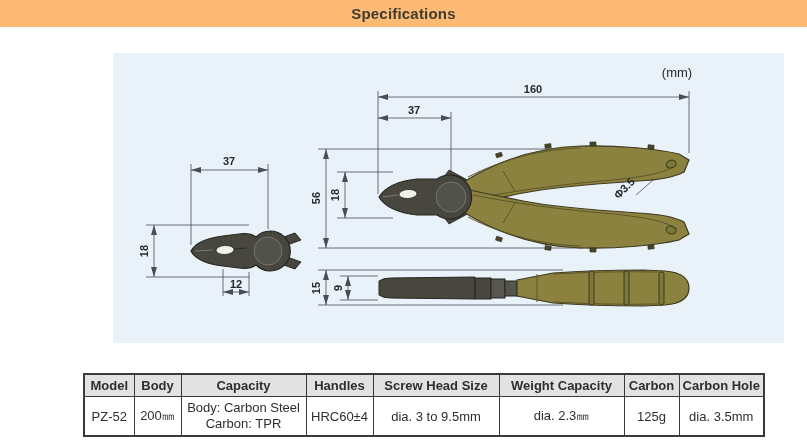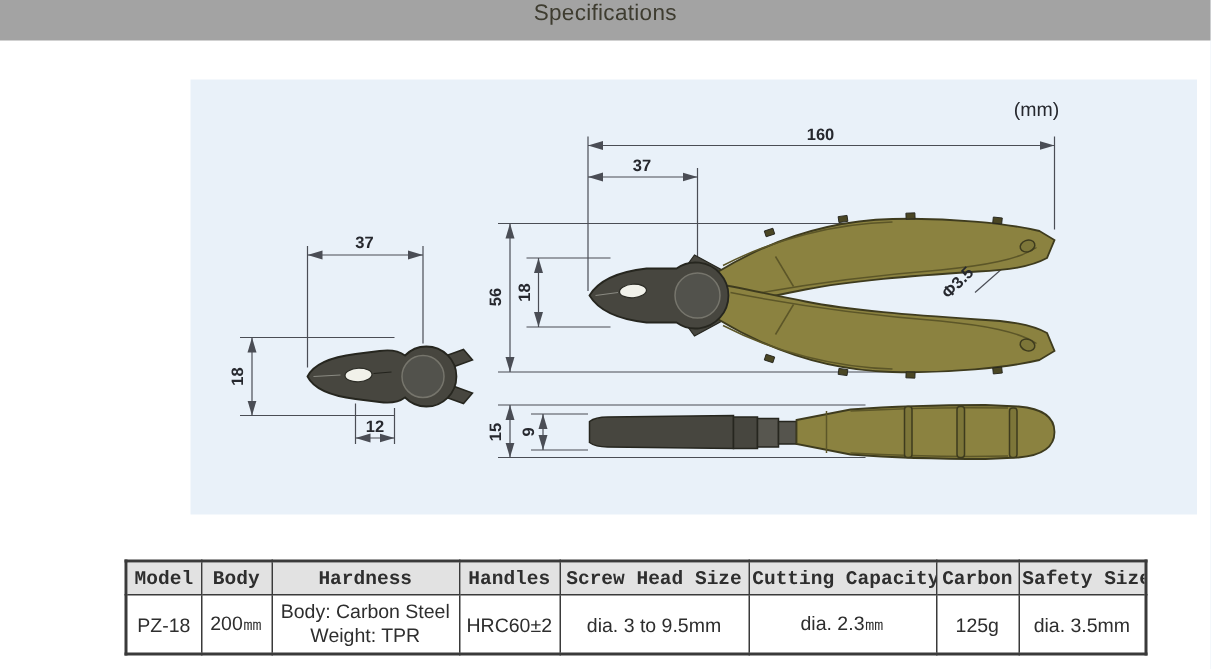--- a/index.html
+++ b/index.html
@@ -2,48 +2,48 @@
 <html><head>
 <meta charset="utf-8">
 <style>
   html,body{margin:0;padding:0;}
   body{
     width:807px;height:446px;position:relative;overflow:hidden;
     background:#ffffff;font-family:"Liberation Sans",sans-serif;
   }
   .header-bar{
     position:absolute;left:0;top:0;width:807px;height:27px;
-    background:#a3a3a3;display:flex;align-items:flex-start;justify-content:center;
+    background:#fdba74;display:flex;align-items:center;justify-content:center;font-weight:bold;
   }
   .header-bar .title{
     font-size:15px;color:#3E3C30;letter-spacing:.2px;
   }
   .drawing-panel{
-    position:absolute;left:127px;top:53px;width:671px;height:290px;
+    position:absolute;left:113px;top:53px;width:671px;height:290px;
     background:#E9F1F9;
   }
   .drawing-panel svg{display:block;}
   .dimtxt{
     font-family:"Liberation Sans",sans-serif;font-size:11px;font-weight:700;
     fill:#26282E;
   }
   .unittxt{
     font-family:"Liberation Sans",sans-serif;font-size:13px;fill:#26282E;font-weight:400;
   }
   .spec-table{
     position:absolute;left:83px;top:373px;width:680px;
     border-collapse:collapse;table-layout:fixed;
     font-family:"Liberation Sans",sans-serif;font-size:13px;color:#2e2e2e;
     border:2px solid #3a3a3a;
   }
   .spec-table th,.spec-table td{
     border:1px solid #3a3a3a;text-align:center;vertical-align:middle;
     padding:0 2px;overflow:hidden;white-space:nowrap;
   }
-  .spec-table th{background:#E2E2E2;font-weight:700;height:21px;font-size:13px;font-family:Liberation Mono, monospace;}
+  .spec-table th{background:#E2E2E2;font-weight:700;height:21px;font-size:13px;}
   .spec-table td{background:#ffffff;height:38px;}
   .mat-cell div{line-height:16px;}
 </style>
 </head>
 <body>
 
 <div class="header-bar">
   <span class="title">Specifications</span>
 </div>
 
@@ -183,36 +183,36 @@
       <col style="width:67px">
     <col style="width:126px">
       <col style="width:125px">
       <col style="width:55px">
       <col style="width:85px">
   </colgroup>
   <thead>
     <tr>
       <th>Model</th>
       <th>Body</th>
-      <th>Hardness</th>
+      <th>Capacity</th>
       <th>Handles</th>
       <th>Screw Head Size</th>
-      <th>Cutting Capacity</th>
+      <th>Weight Capacity</th>
       <th>Carbon</th>
-      <th>Safety Size</th>
+      <th>Carbon Hole</th>
     </tr>
   </thead>
   <tbody>
     <tr>
-      <td>PZ-18</td>
+      <td>PZ-52</td>
       <td>200㎜</td>
       <td class="mat-cell">
         <div>Body: Carbon Steel</div>
-        <div>Weight: TPR</div>
+        <div>Carbon: TPR</div>
       </td>
-      <td>HRC60±2</td>
+      <td>HRC60±4</td>
       <td>dia. 3 to 9.5mm</td>
       <td>dia. 2.3㎜</td>
       <td>125g</td>
       <td>dia. 3.5mm</td>
     </tr>
   </tbody>
 </table>
 
 </body></html>

